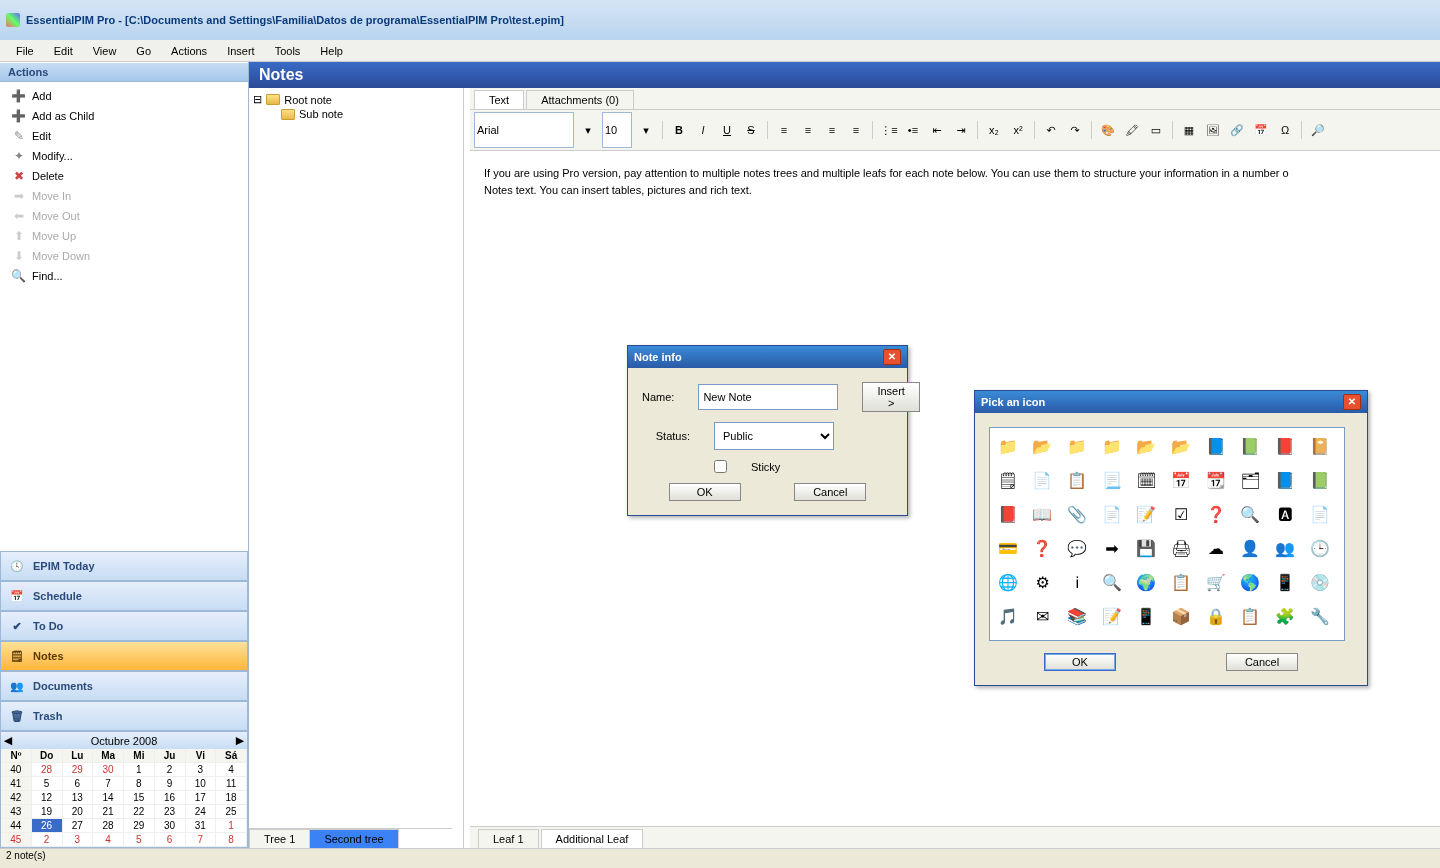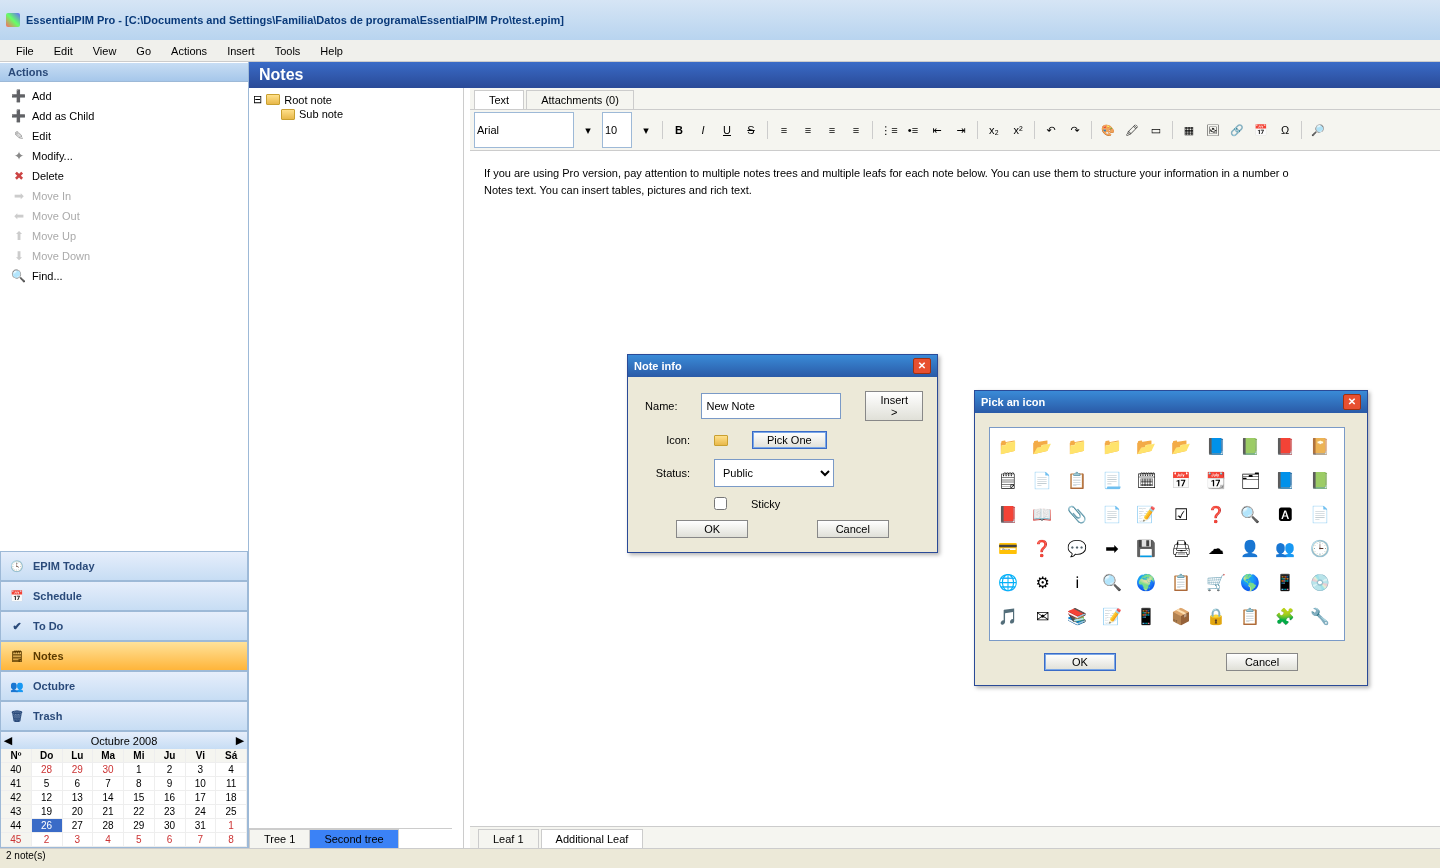--- a/index.html
+++ b/index.html
@@ -153,21 +153,21 @@
         <div class="nav-btn">
           <span class="ni-icon">✔</span>
           <span>To Do</span>
         </div>
         <div class="nav-btn active">
           <span class="ni-icon">🗒</span>
           <span>Notes</span>
         </div>
         <div class="nav-btn">
           <span class="ni-icon">👥</span>
-          <span>Octubre</span>
+          <span>Documents</span>
         </div>
         <div class="nav-btn">
           <span class="ni-icon">🗑</span>
           <span>Trash</span>
         </div>
       </div>
     <div class="mini-cal">
       <div class="mc-head">
         <span class="arrow">◀</span>
         <span>Octubre  2008</span>
@@ -305,35 +305,30 @@
           <div class="etab">Leaf 1</div>
           <div class="etab active">Additional Leaf</div>
         </div>
       </div>
     </div>
   </div>
 </div>
 
 <div class="statusbar">2 note(s)</div>
 
-<div class="dialog" style="left:627px; top:354px; width:311px">
+<div class="dialog" style="left:627px; top:345px; width:281px">
   <div class="dialog-title">
     <span>Note info</span>
     <span class="dlg-close">✕</span>
   </div>
   <div class="dialog-body">
     <div class="field-row">
       <label>Name:</label>
       <input class="txt-input" style="width: 140px;" value="New Note">
       <button class="dlg-btn" style="flex:1">Insert &gt;</button>
-    </div>
-    <div class="field-row">
-      <label>Icon:</label>
-      <span class="folder-icon"></span>
-      <button class="dlg-btn default">Pick One</button>
     </div>
     <div class="field-row">
       <label>Status:</label>
       <select class="txt-input" style="width:120px">
         <option>Public</option>
       </select>
     </div>
     <div class="field-row">
       <label></label>
       <input type="checkbox" style="">

